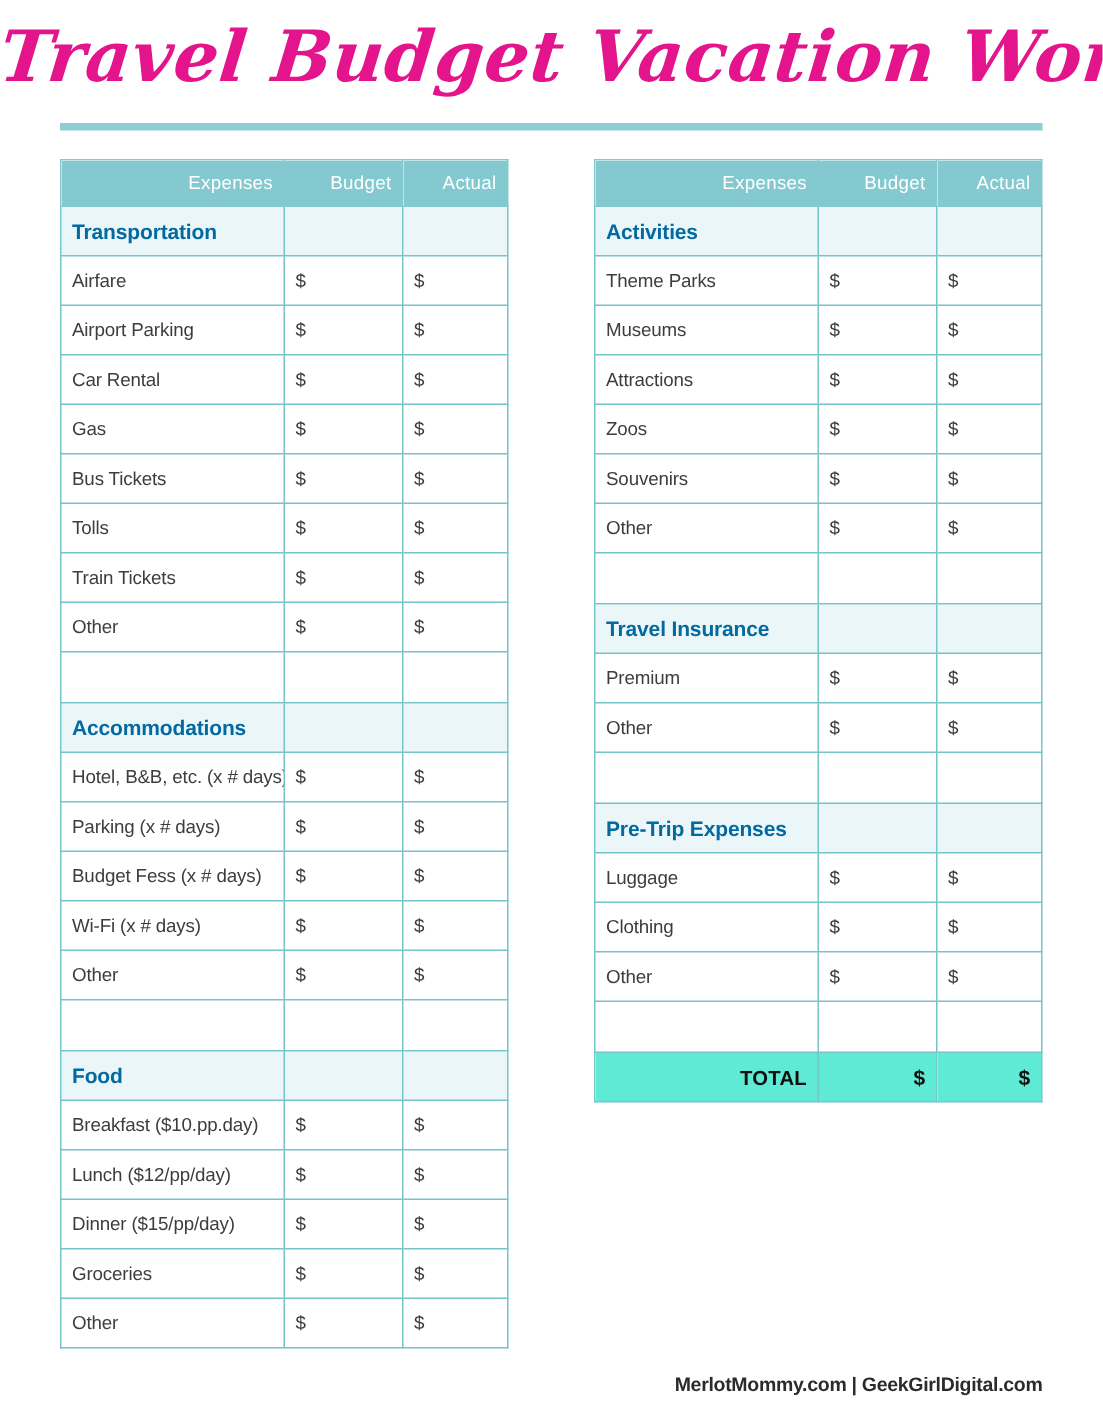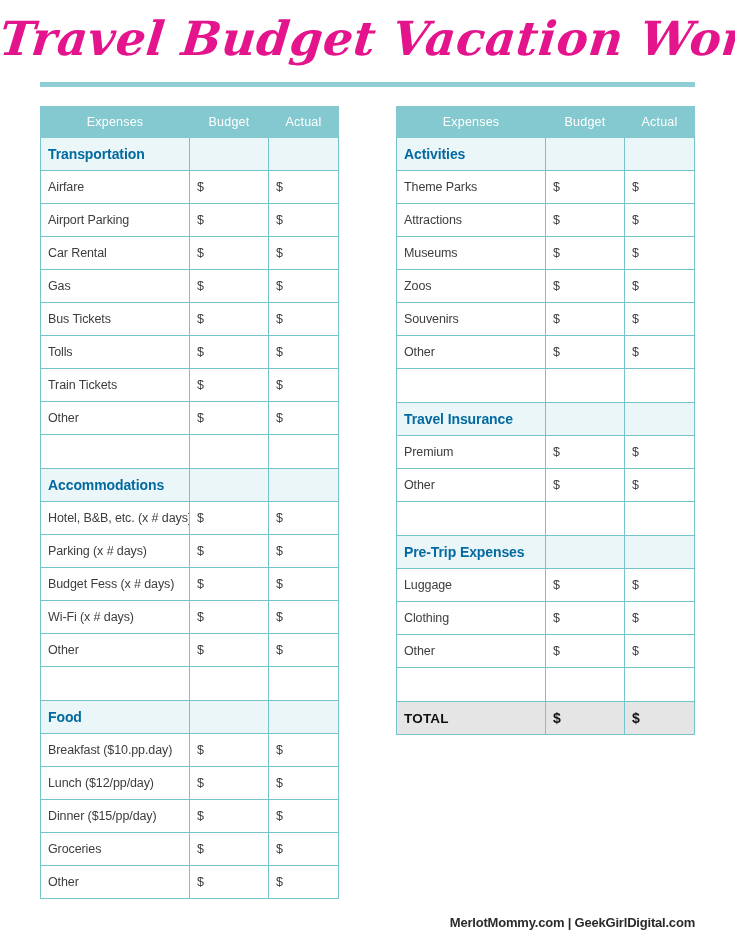--- a/index.html
+++ b/index.html
@@ -81,21 +81,21 @@
     white-space: nowrap;
   }
 
   
   table.budget thead th {
     background: #84c9d0;
     border-color: #84c9d0;
     color: #ffffff;
     font-weight: 400;
     font-size: 12.5px;
-    text-align: center;
+    text-align: right;
     height: 30px;
     letter-spacing: 0.2px;
   }
   table.budget thead th.col-sep {
     border-left: 1.5px solid #ffffff;
   }
 
   
   tr.section td {
     background: #eaf6f8;
@@ -117,25 +117,26 @@
   }
 
   
   tr.spacer td {
     background: #ffffff;
     height: 33px;
   }
 
   
   tr.total td {
-    background: #e5e5e5;
+    background: #5eead4;
     font-weight: 700;
     font-size: 13.5px;
     color: #101010;
     letter-spacing: 0.2px;
+    text-align: right;
   }
   tr.total td.money {
     color: #101010;
     font-weight: 700;
     font-size: 14px;
   }
 
   
   .footer {
     position: absolute;
@@ -309,26 +310,26 @@
           <td class="name">Activities</td>
           <td class="money"></td>
           <td class="money"></td>
         </tr>
         <tr class="item">
           <td class="name">Theme Parks</td>
           <td class="money">$</td>
           <td class="money">$</td>
         </tr>
         <tr class="item">
+          <td class="name">Museums</td>
+          <td class="money">$</td>
+          <td class="money">$</td>
+        </tr>
+        <tr class="item">
           <td class="name">Attractions</td>
-          <td class="money">$</td>
-          <td class="money">$</td>
-        </tr>
-        <tr class="item">
-          <td class="name">Museums</td>
           <td class="money">$</td>
           <td class="money">$</td>
         </tr>
         <tr class="item">
           <td class="name">Zoos</td>
           <td class="money">$</td>
           <td class="money">$</td>
         </tr>
         <tr class="item">
           <td class="name">Souvenirs</td>

